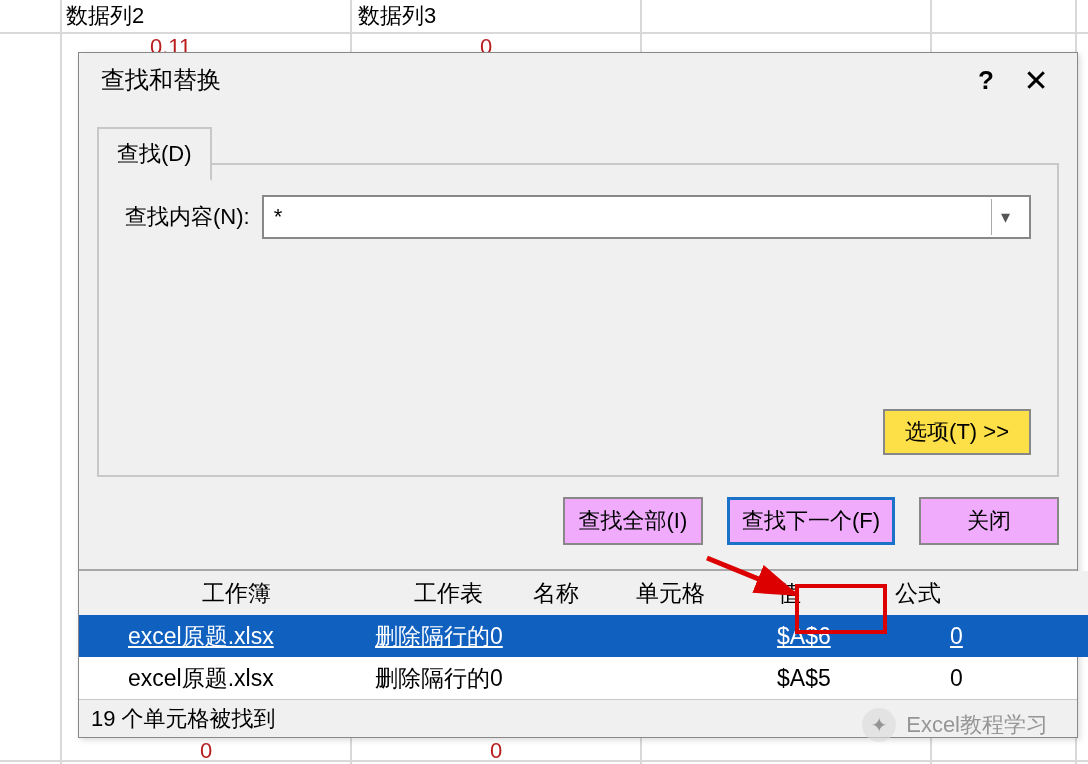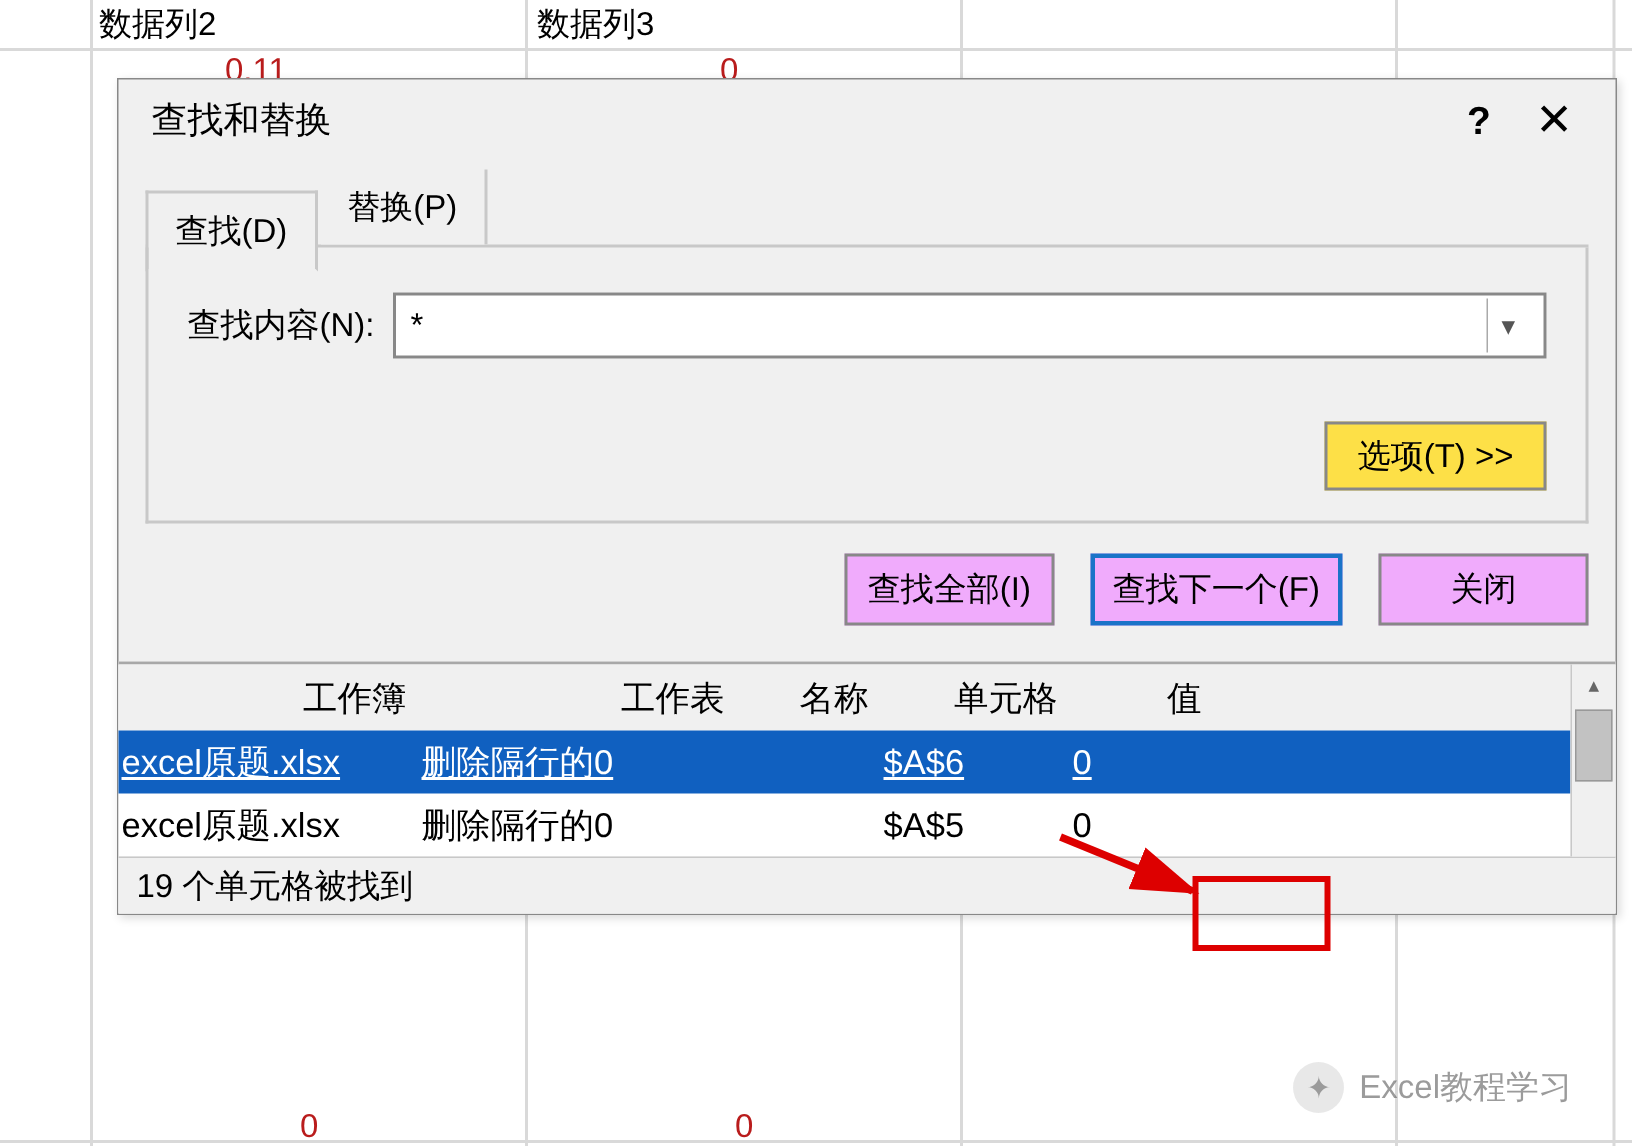--- a/index.html
+++ b/index.html
@@ -81,21 +81,21 @@
 }
 .tab.inactive {
   border-top: none;
   border-left: none;
   top: 0;
 }
 .find-panel {
   border: 2px solid #c8c8c8;
   border-top: none;
   padding: 30px 26px 20px 26px;
-  height: 184px;
+  height: 312px;
   position: relative;
 }
 .find-row {
   display: flex; align-items: center; gap: 12px;
 }
 .find-label { font-size: 22px; white-space: nowrap; }
 .find-input {
   flex: 1; height: 44px;
   border: 2px solid #888;
   background: #fff;
@@ -162,20 +162,21 @@
 }
 .results-row {
   display: flex; height: 42px;
   font-size: 23px;
   align-items: center;
 }
 .results-row > div {
   padding: 0 2px;
   white-space: nowrap;
   overflow: hidden;
+  margin-left: 47px;
 }
 .results-row.selected {
   background: #1060c0;
   color: #fff;
 }
 .results-row.selected .lnk { color: #fff; text-decoration: underline; }
 .lnk { color: #000; text-decoration: underline; cursor: pointer; }
 .results-row:not(.selected) .lnk { text-decoration: none; }
 .col-wb { width: 200px; }
 .col-ws { width: 212px; }
@@ -246,21 +247,20 @@
 <div class="dialog">
   <div class="title-bar">
     <div class="title-text">查找和替换</div>
     <div class="title-help">?</div>
     <div class="title-close">✕</div>
   </div>
 
   <div class="dlg-body">
     <div class="tabs">
       <div class="tab active">查找(D)</div>
-      <div class="tab inactive">替换(P)</div>
     </div>
     <div class="find-panel">
       <div class="find-row">
         <div class="find-label">查找内容(N):</div>
         <div class="find-input">
           <span>*</span>
           <div class="dropdown-btn">▾</div>
         </div>
       </div>
       <div class="options-btn">选项(T) &gt;&gt;</div>
@@ -275,20 +275,21 @@
 
   <div class="results">
     <div class="results-inner">
       <div class="results-table">
         <div class="results-header">
           <div class="col-wb">工作簿</div>
           <div class="col-ws">工作表</div>
           <div class="col-nm">名称</div>
           <div class="col-cell">单元格</div>
           <div class="col-val">值</div>
+          <div class="col-fm">公式</div>
         </div>
         <div class="results-row selected">
           <div class="col-wb"><span class="lnk">excel原题.xlsx</span></div>
           <div class="col-ws"><span class="lnk">删除隔行的0</span></div>
           <div class="col-nm"></div>
           <div class="col-cell"><span class="lnk">$A$6</span></div>
           <div class="col-val"><span class="lnk">0</span></div>
           <div class="col-fm"></div>
         </div>
         <div class="results-row">

